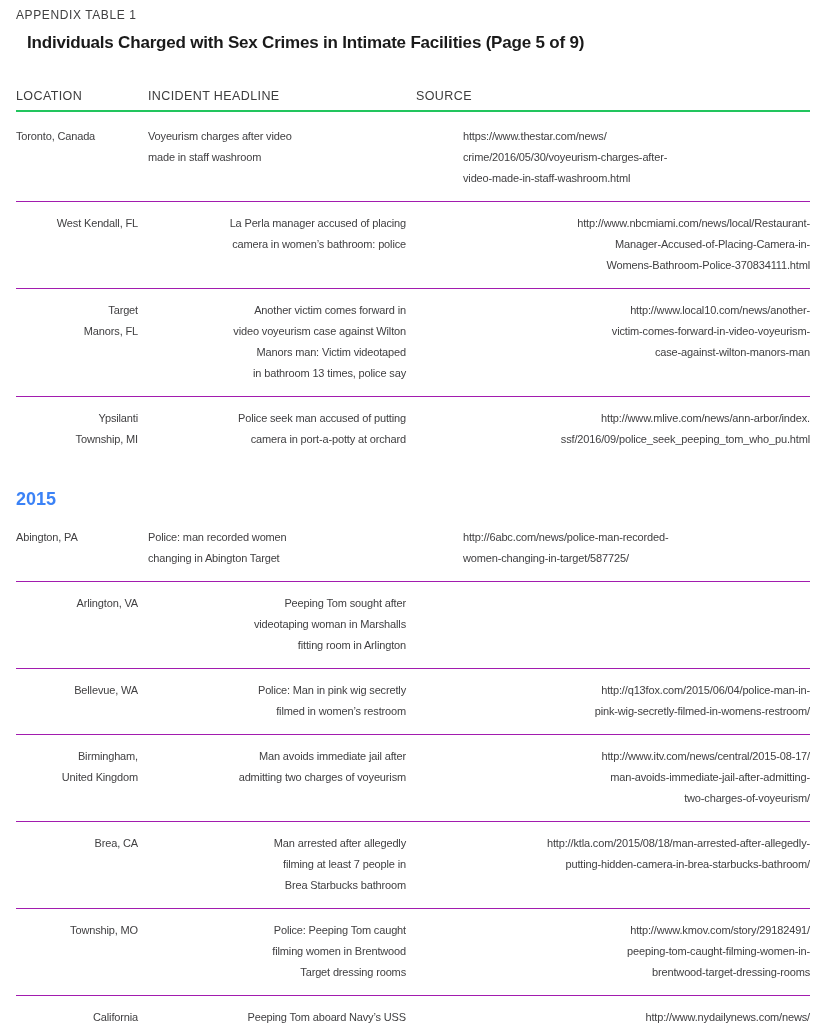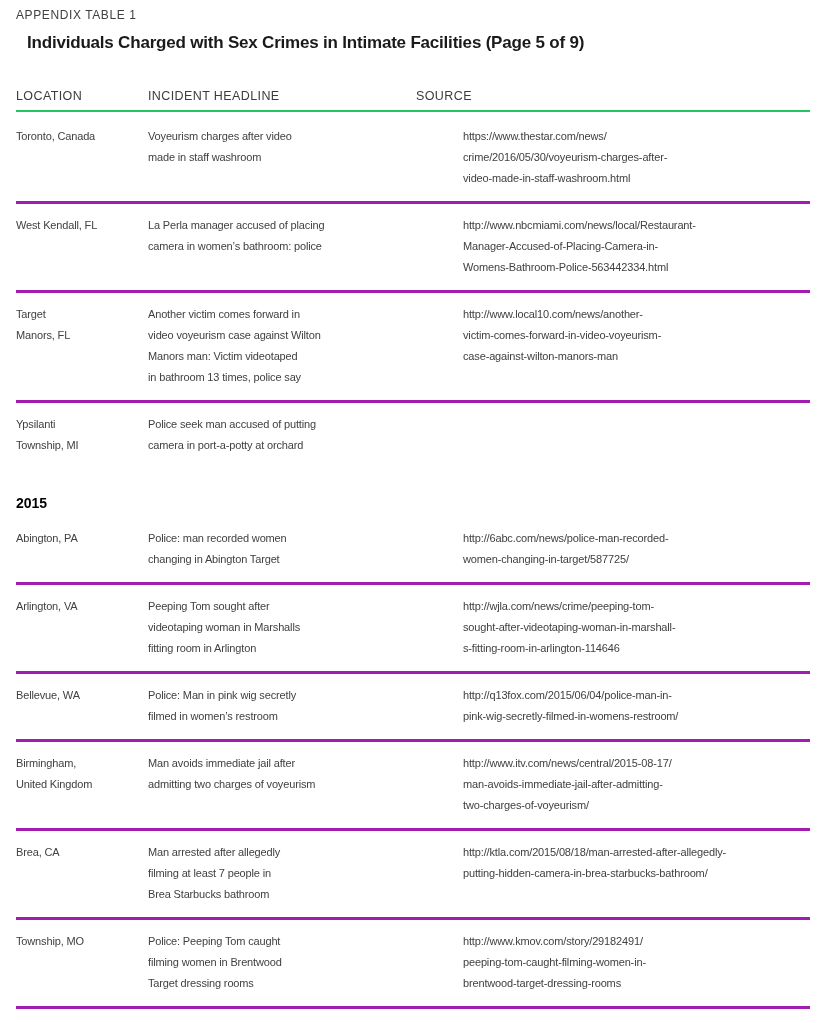--- a/index.html
+++ b/index.html
@@ -44,29 +44,29 @@
   .row {
     display: grid;
     grid-template-columns: 132px 268px 1fr;
     padding: 11px 0 12px 0;
     font-size: 11px;
     line-height: 21px;
     letter-spacing: -0.15px;
     color: #414042;
   }
   .row:first-child { padding-top: 14px; }
-  .row + .row { border-top: 3px solid #a21caf; }
+  .row + .row { border-top: 1px solid #a21caf; text-align: right; }
   .cell { white-space: pre-line; padding-right: 10px; }
   .cell.source { padding-right: 0; margin-left: 47px; }
 
   .section-label {
     margin: 27px 0 5px 0;
-    font-size: 14px;
+    font-size: 18px;
     font-weight: bold;
-    color: #000000;
+    color: #3b82f6;
   }
   .section-label + .row { padding-top: 12px; }
 </style>
 </head>
 <body>
 
 <div class="page">
 
   <header>
     <div class="eyebrow">APPENDIX TABLE 1</div>
@@ -87,55 +87,54 @@
         <div class="cell source">https://www.thestar.com/news/
 crime/2016/05/30/voyeurism-charges-after-
 video-made-in-staff-washroom.html</div>
       </div>
       <div class="row">
         <div class="cell location">West Kendall, FL</div>
         <div class="cell headline">La Perla manager accused of placing
 camera in women’s bathroom: police</div>
         <div class="cell source">http://www.nbcmiami.com/news/local/Restaurant-
 Manager-Accused-of-Placing-Camera-in-
-Womens-Bathroom-Police-563442334.html</div>
+Womens-Bathroom-Police-370834111.html</div>
       </div>
       <div class="row">
         <div class="cell location">Target
 Manors, FL</div>
         <div class="cell headline">Another victim comes forward in
 video voyeurism case against Wilton
 Manors man: Victim videotaped
 in bathroom 13 times, police say</div>
         <div class="cell source">http://www.local10.com/news/another-
 victim-comes-forward-in-video-voyeurism-
 case-against-wilton-manors-man</div>
       </div>
       <div class="row">
         <div class="cell location">Ypsilanti
 Township, MI</div>
         <div class="cell headline">Police seek man accused of putting
 camera in port-a-potty at orchard</div>
+        <div class="cell source">http://www.mlive.com/news/ann-arbor/index.
+ssf/2016/09/police_seek_peeping_tom_who_pu.html</div>
       </div>
       <div class="section-label">2015</div>
       <div class="row">
         <div class="cell location">Abington, PA</div>
         <div class="cell headline">Police: man recorded women
 changing in Abington Target</div>
         <div class="cell source">http://6abc.com/news/police-man-recorded-
 women-changing-in-target/587725/</div>
       </div>
       <div class="row">
         <div class="cell location">Arlington, VA</div>
         <div class="cell headline">Peeping Tom sought after
 videotaping woman in Marshalls
 fitting room in Arlington</div>
-        <div class="cell source">http://wjla.com/news/crime/peeping-tom-
-sought-after-videotaping-woman-in-marshall-
-s-fitting-room-in-arlington-114646</div>
       </div>
       <div class="row">
         <div class="cell location">Bellevue, WA</div>
         <div class="cell headline">Police: Man in pink wig secretly
 filmed in women’s restroom</div>
         <div class="cell source">http://q13fox.com/2015/06/04/police-man-in-
 pink-wig-secretly-filmed-in-womens-restroom/</div>
       </div>
       <div class="row">
         <div class="cell location">Birmingham,

